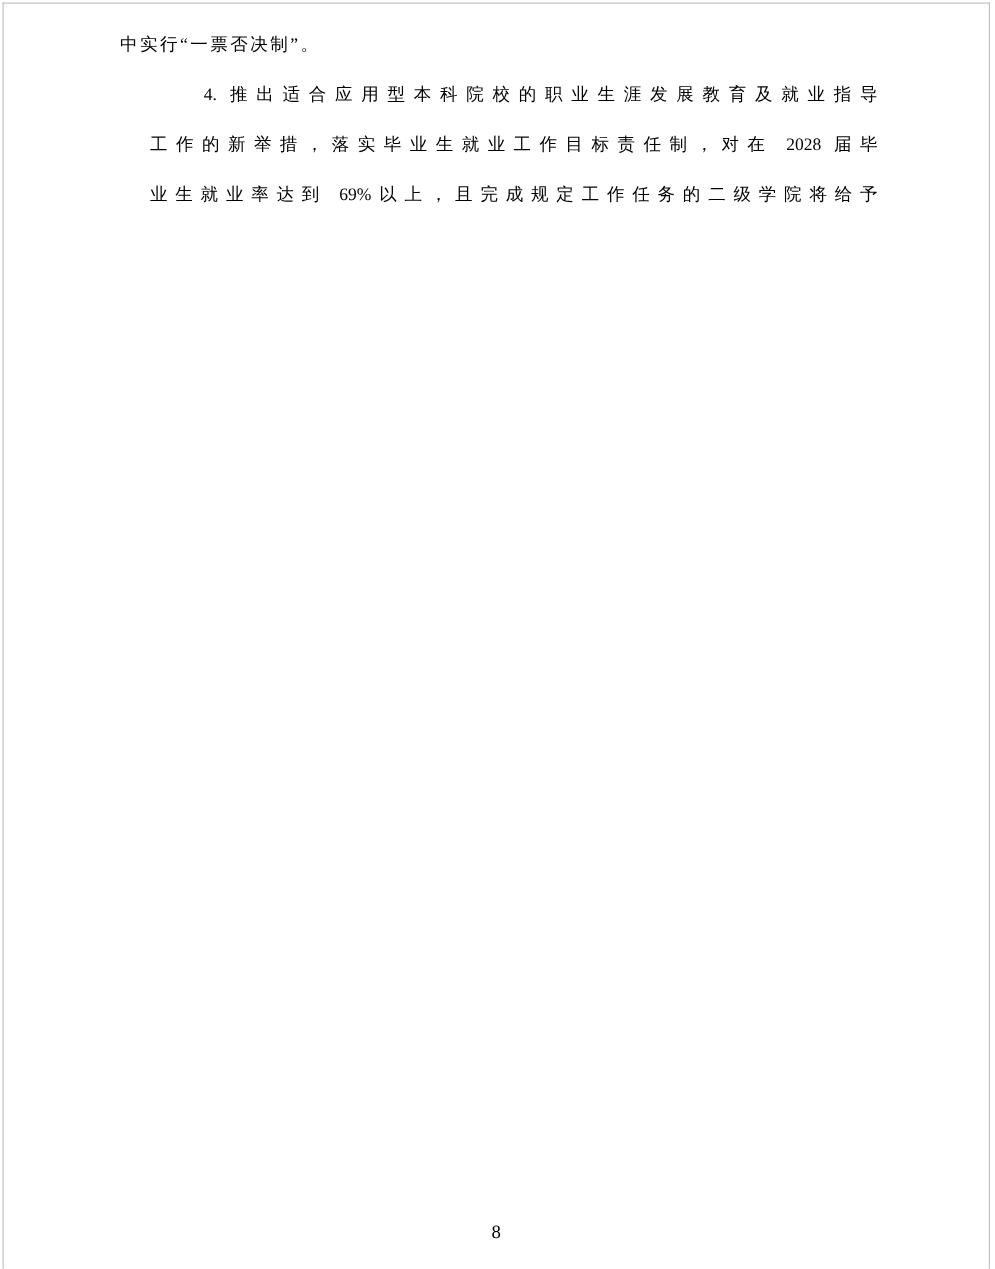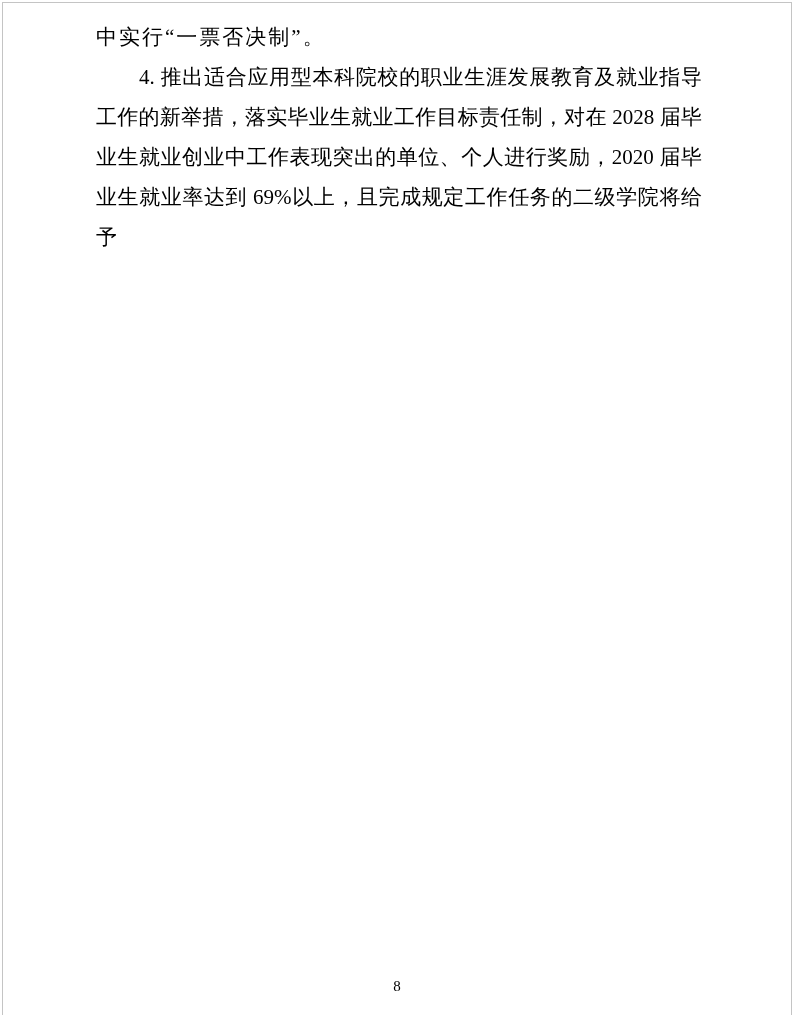--- a/index.html
+++ b/index.html
@@ -22,32 +22,33 @@
     border-top: 1px solid var(--border-color, #c4c4c4);
     border-left: 1px solid var(--border-color, #c4c4c4);
     border-right: 1px solid var(--border-color, #c4c4c4);
   }
   .text-block {
     position: absolute;
     left: 93px;
     top: 14px;
     width: 606px;
     color: var(--text-color, #000000);
-    font-size: 21px;
+    font-size: 14px;
     line-height: 40px;
   }
   .line {
     letter-spacing: 2px;
     white-space: nowrap;
   }
   .line.justify {
     letter-spacing: normal;
     white-space: normal;
     text-align: justify;
     text-align-last: justify;
+    margin-left: 24px;
   }
   .line.indent {
     text-indent: 43px;
   }
   .page-number {
     position: absolute;
     left: 0;
     top: 974px;
     width: 100%;
     text-align: center;
@@ -57,17 +58,16 @@
   }
 </style>
 </head>
 <body>
 
 <div class="page">
   <div class="text-block" id="text-block">
       <div class="line">中实行“一票否决制”。</div>
       <div class="line justify indent">4. 推出适合应用型本科院校的职业生涯发展教育及就业指导</div>
       <div class="line justify">工作的新举措，落实毕业生就业工作目标责任制，对在 2028 届毕</div>
-      <div class="line justify">业生就业创业中工作表现突出的单位、个人进行奖励，2020 届毕</div>
       <div class="line justify">业生就业率达到 69%以上，且完成规定工作任务的二级学院将给予</div>
     </div>
   <div class="page-number">8</div>
 </div>
 
 </body></html>

